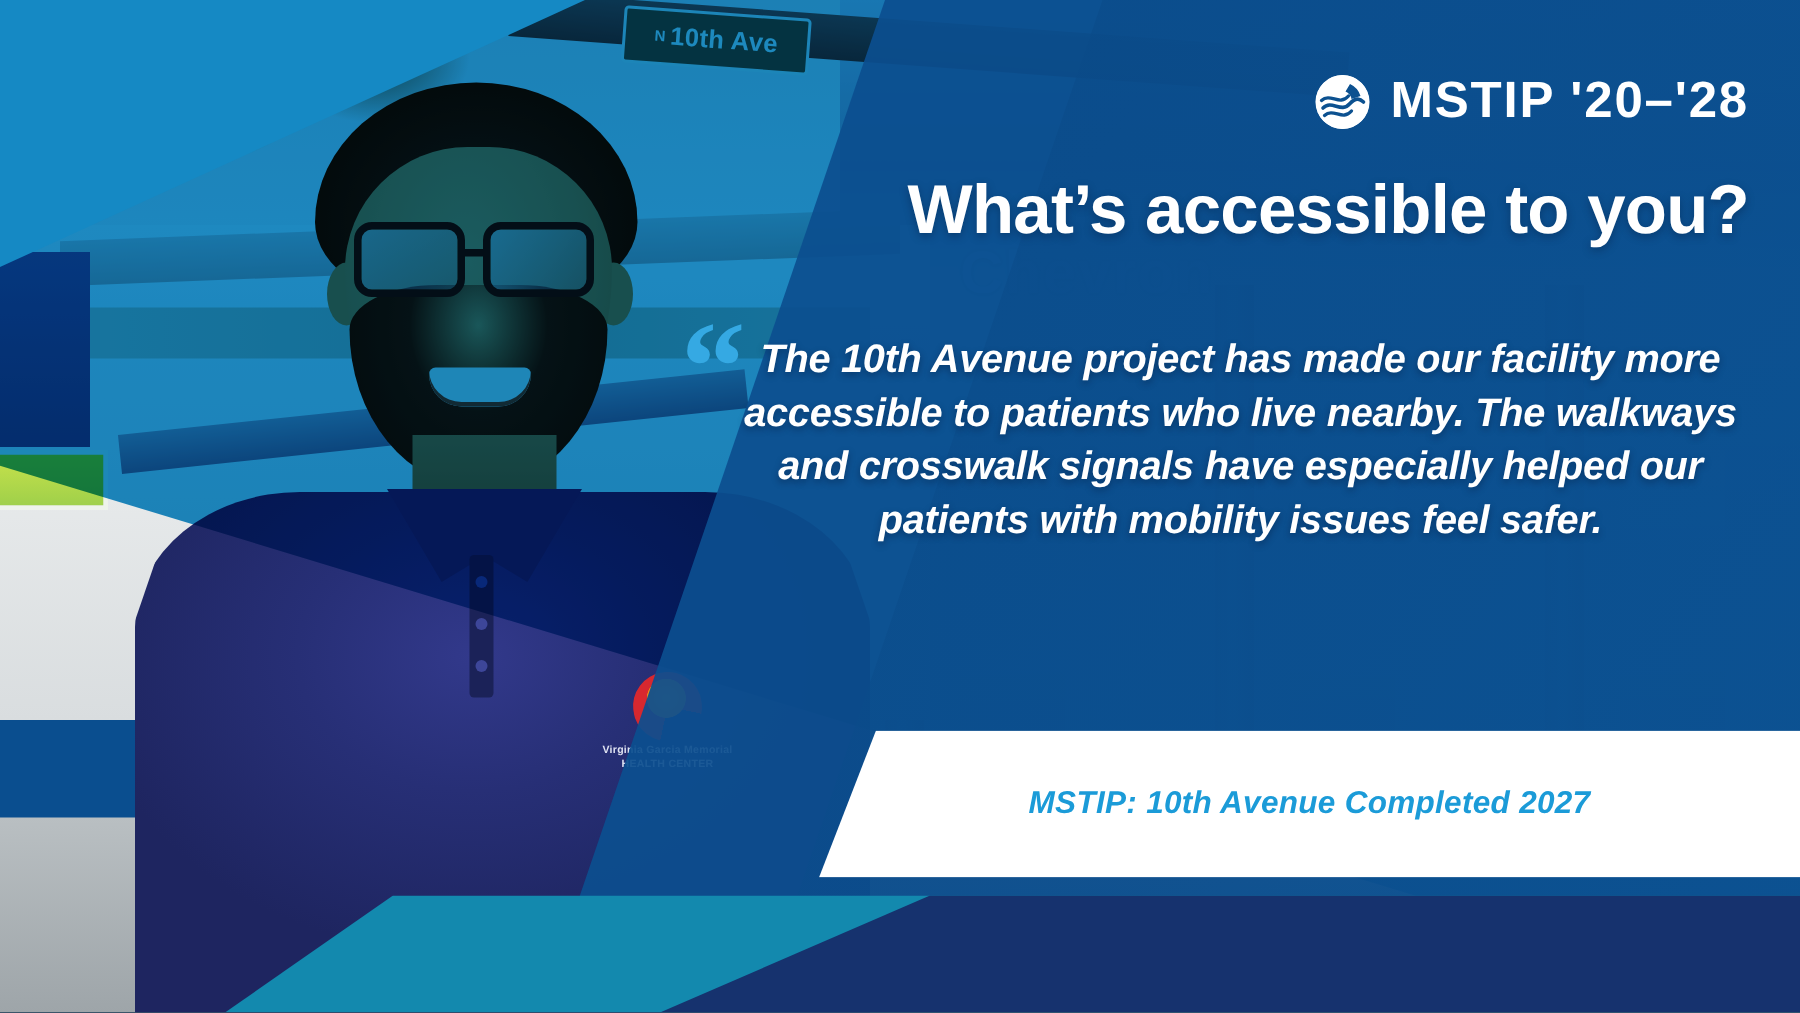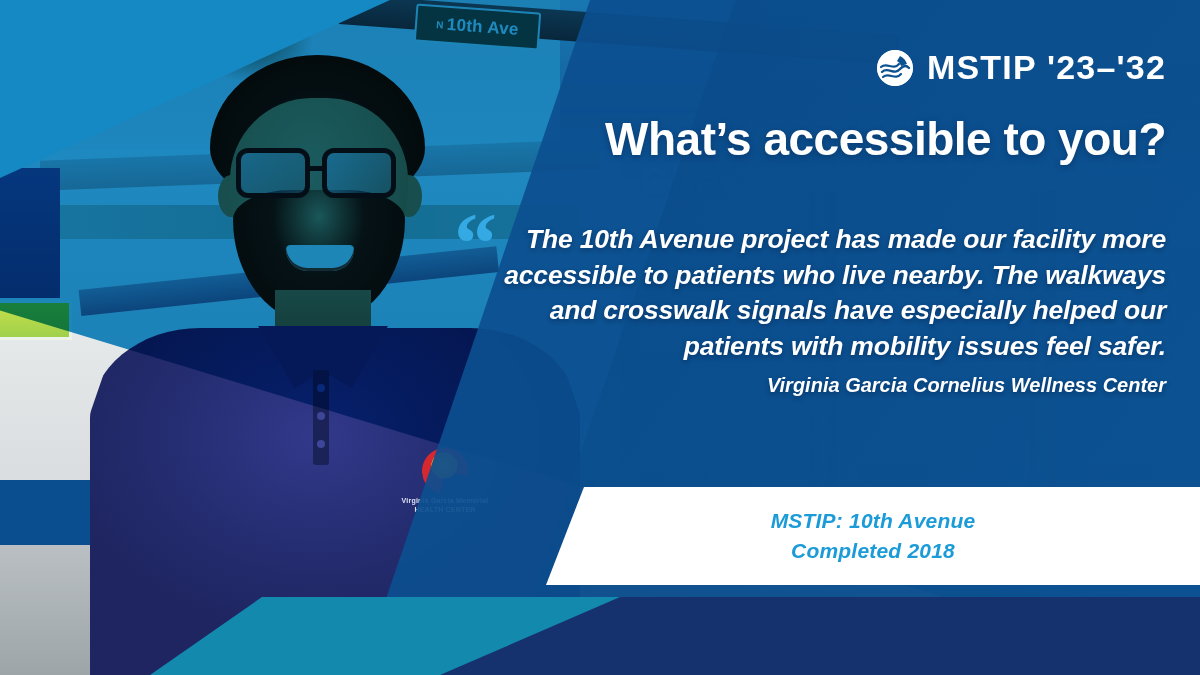--- a/index.html
+++ b/index.html
@@ -228,37 +228,37 @@
   }
 
   .quote-wrap{ position:absolute; right:34px; top:222px; width:678px; }
   .qmark{
     position:absolute; left:-34px; top:-8px;
     color:#35a9e3; font-size:86px; line-height:.7; font-weight:bold;
     font-family:"Liberation Serif", serif;
   }
   .qtext{
     color:#ffffff; font-size:26.5px; line-height:1.34; font-style:italic;
-    font-weight:bold; text-align:right; letter-spacing:-.2px;
+    font-weight:bold; text-align:center; letter-spacing:-.2px;
     text-shadow:0 2px 5px rgba(0,20,50,.4);
   }
   .qattr{
     margin-top:7px; color:#ffffff; font-size:26.5px; font-style:italic;
     font-weight:bold; text-align:right; text-shadow:0 2px 5px rgba(0,20,50,.4);
   }
   .qorg{
     margin-top:10px; color:#ffffff; font-size:20px; font-style:italic;
     font-weight:bold; text-align:right; text-shadow:0 2px 5px rgba(0,20,50,.4);
   }
 
   .caption-box{
     position:absolute; left:546px; top:487px; width:654px; height:98px;
     background:#ffffff;
     clip-path:polygon(38px 0%, 100% 0%, 100% 100%, 0% 100%);
-    display:flex; flex-direction:column; align-items:center; justify-content:center;
+    display:flex; flex-direction:row; align-items:center; justify-content:center;
     gap:6px;
   }
   .cap-line{
     color:#1b9bd8; font-size:21px; font-weight:bold; font-style:italic;
     letter-spacing:.2px;
   }
 </style>
 </head>
 <body>
 
@@ -327,29 +327,28 @@
   <div class="logo-row">
     <div class="seal">
       <svg width="36" height="36" viewBox="0 0 36 36" aria-hidden="true">
         <circle cx="18" cy="18" r="18" fill="#ffffff"></circle>
         <path d="M5 22 C11 16, 17 26, 23 19 C27 14.5, 30 16, 32 18" stroke="#0c5190" stroke-width="2.4" fill="none" stroke-linecap="round"></path>
         <path d="M4 17 C10 11.5, 16 21, 22 14" stroke="#0c5190" stroke-width="2.2" fill="none" stroke-linecap="round"></path>
         <path d="M6 27 C12 21.5, 18 31, 24 24" stroke="#0c5190" stroke-width="2.2" fill="none" stroke-linecap="round"></path>
         <path d="M23 6 A13 13 0 0 1 30 14 L24 16 A7 7 0 0 0 20 11 Z" fill="#0c5190"></path>
       </svg>
     </div>
-    <div class="brand">MSTIP '23–'32</div>
+    <div class="brand">MSTIP '20–'28</div>
   </div>
 
   <div class="headline">What’s accessible to you?</div>
 
   <div class="quote-wrap">
     <div class="qmark">“</div>
     <div class="qtext">The 10th Avenue project has made our facility more accessible to patients who live nearby. The walkways and crosswalk signals have especially helped our patients with mobility issues feel safer.</div>
-    <div class="qorg">Virginia Garcia Cornelius Wellness Center</div>
   </div>
 
   <div class="caption-box">
     <div class="cap-line">MSTIP: 10th Avenue</div>
-    <div class="cap-line">Completed 2018</div>
+    <div class="cap-line">Completed 2027</div>
   </div>
 
 </div>
 
 </body></html>

